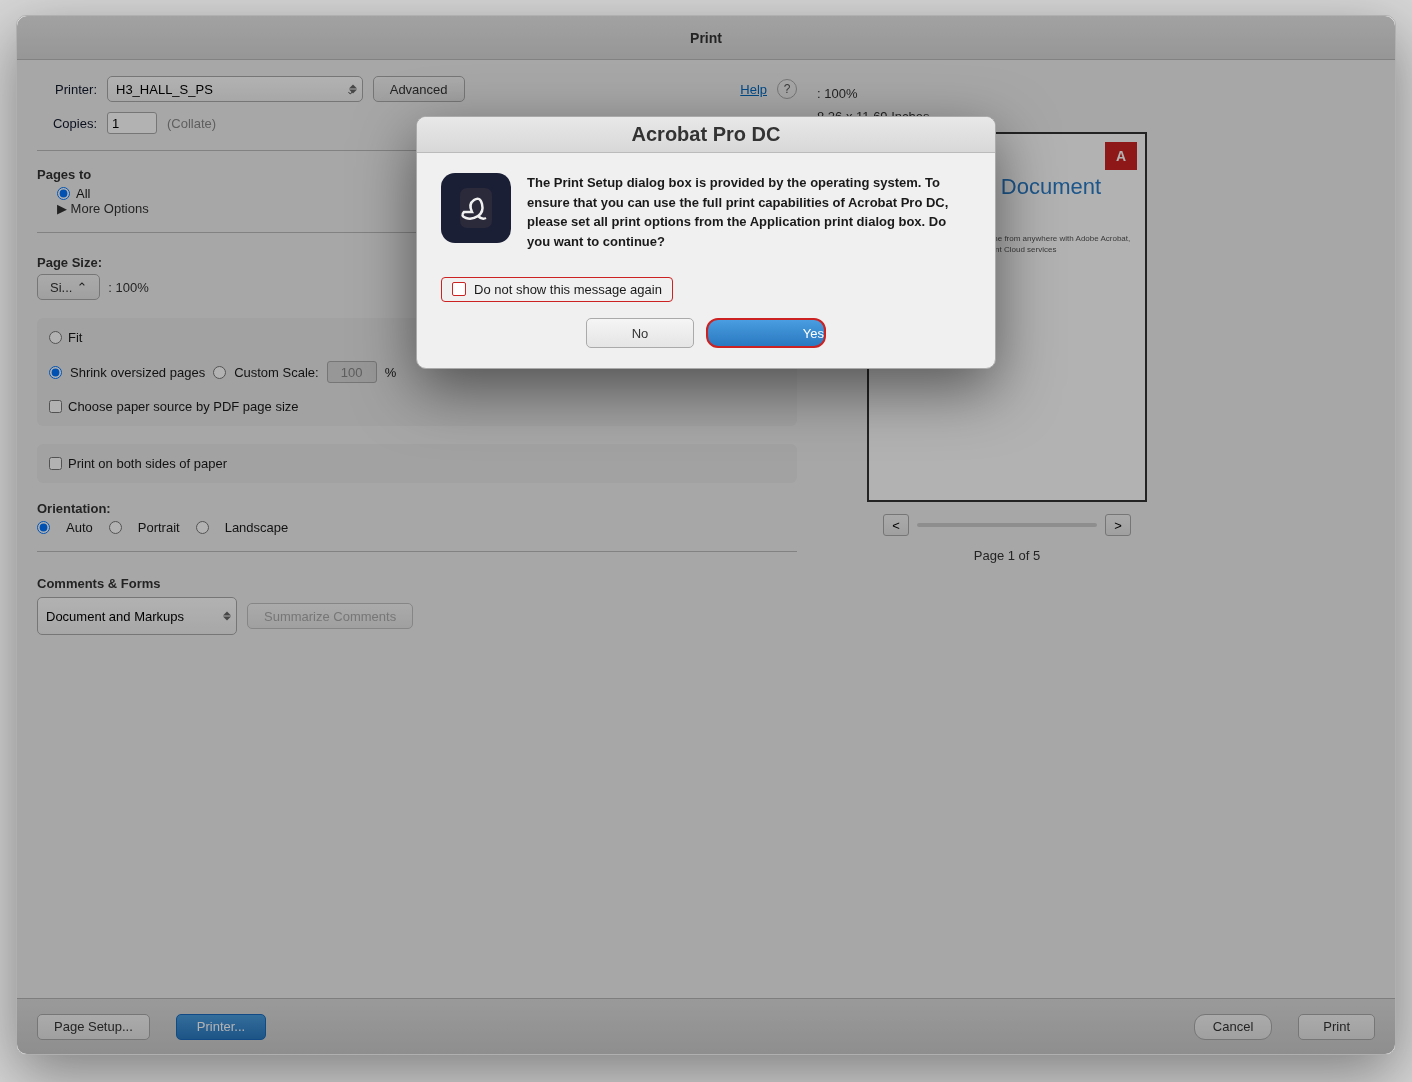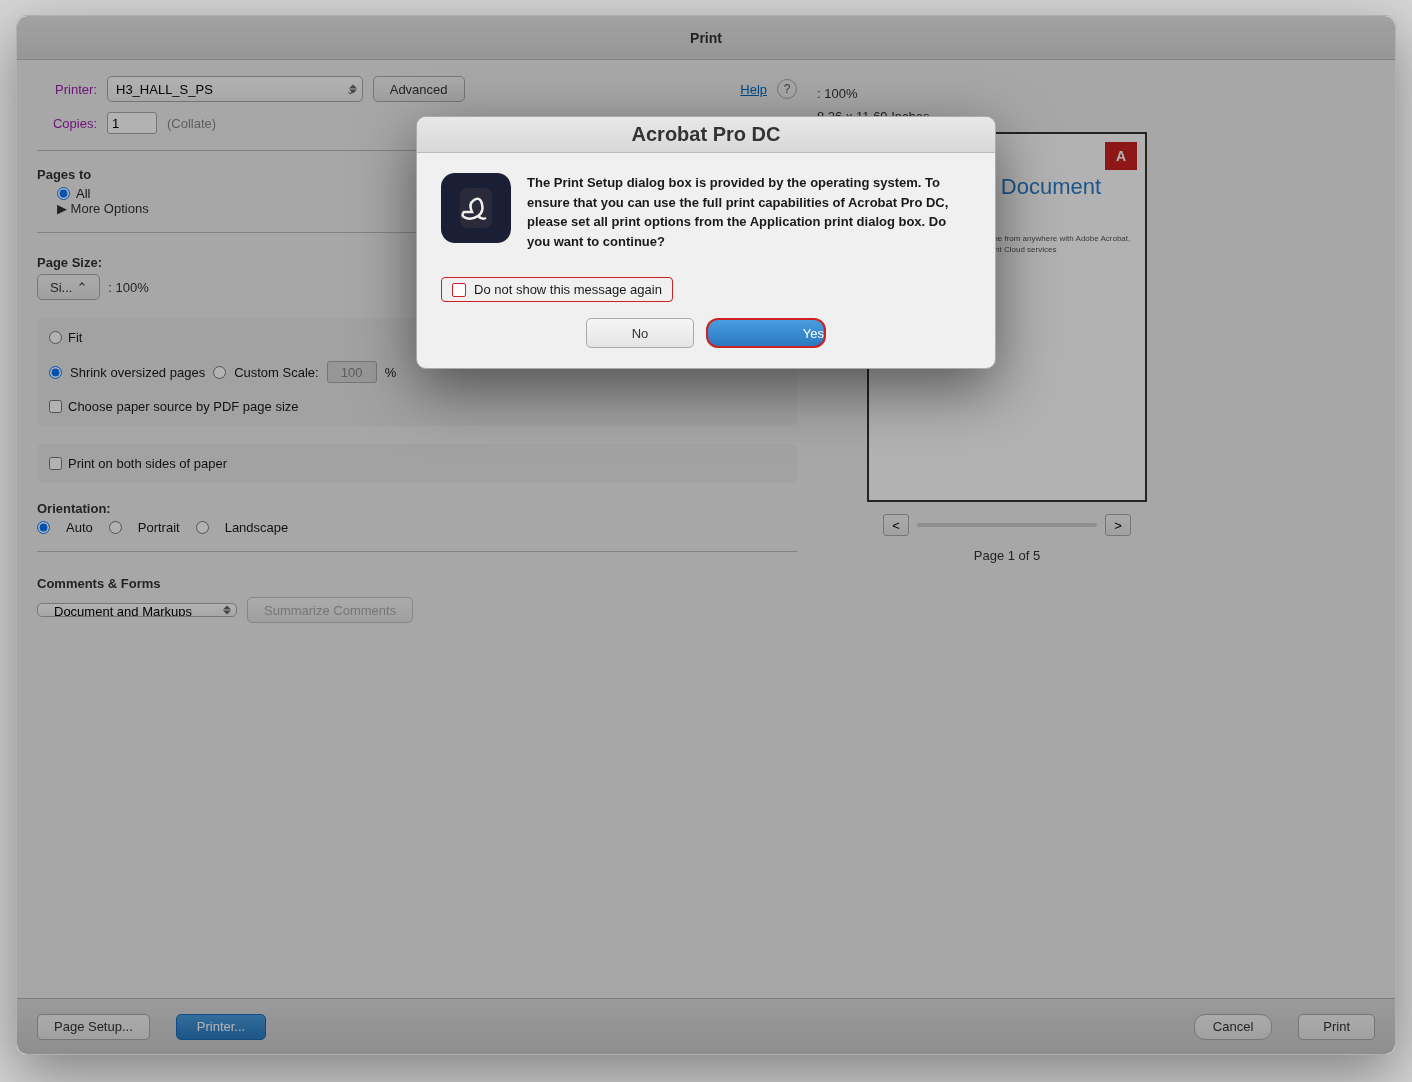--- a/index.html
+++ b/index.html
@@ -65,21 +65,21 @@
 
     
     .printer-row {
       display: flex;
       align-items: center;
       gap: 10px;
     }
     .printer-label {
       min-width: 60px;
       font-size: 13px;
-      color: #a21caf;
+      color: #0f172a;
       text-align: right;
     }
     .printer-select {
       flex: 1;
       max-width: 280px;
       height: 26px;
       border: 1px solid #aaa;
       border-radius: 5px;
       background: linear-gradient(to bottom, #fff, #f0f0f0);
       padding: 0 24px 0 8px;
@@ -259,22 +259,22 @@
       align-items: center;
       gap: 10px;
       margin-top: 6px;
     }
     .comments-select-wrapper {
       position: relative;
       display: inline-flex;
       align-items: center;
     }
     .comments-select {
-      height: 14px;
-      padding: 0 28px 0 16px;
+      height: 38px;
+      padding: 0 28px 0 8px;
       border: 1px solid #aaa;
       border-radius: 5px;
       background: linear-gradient(to bottom, #fff, #f0f0f0);
       font-size: 13px;
       appearance: none;
       cursor: pointer;
       min-width: 200px;
     }
     .summarize-btn {
       height: 26px;
@@ -517,21 +517,21 @@
     }
     .modal-checkbox-label {
       font-size: 13px;
       color: #1a1a1a;
     }
     .modal-checkbox-border {
       border: 1.5px solid #cc2222;
       border-radius: 4px;
       padding: 4px 10px;
       display: inline-flex;
-      align-items: flex-end;
+      align-items: flex-start;
       gap: 8px;
     }
     .modal-buttons {
       display: flex;
       justify-content: center;
       gap: 12px;
       padding: 0 24px 20px;
     }
     .modal-no-btn {
       width: 108px;

